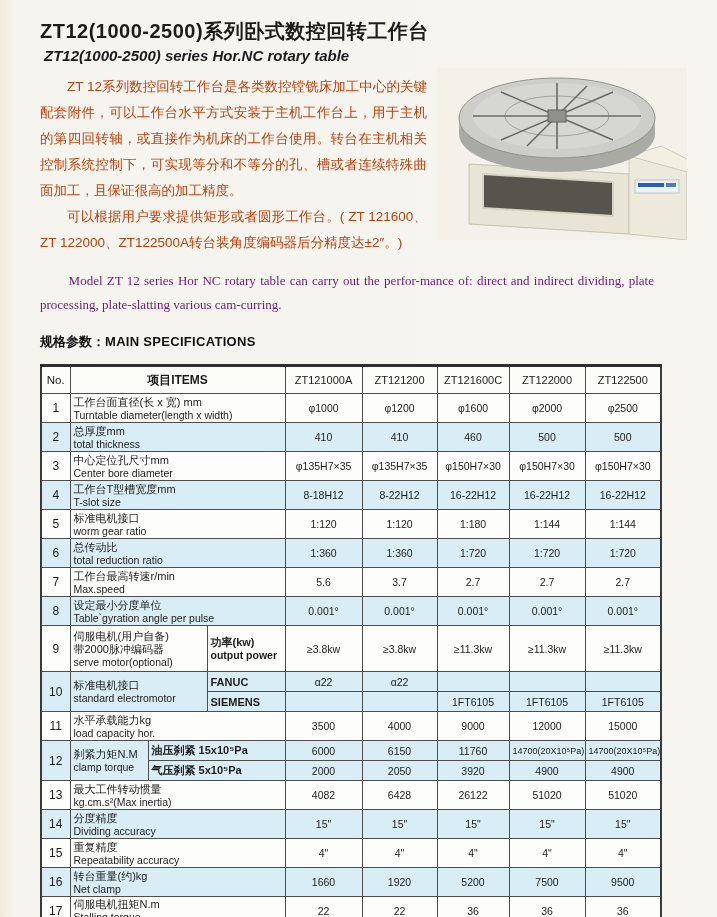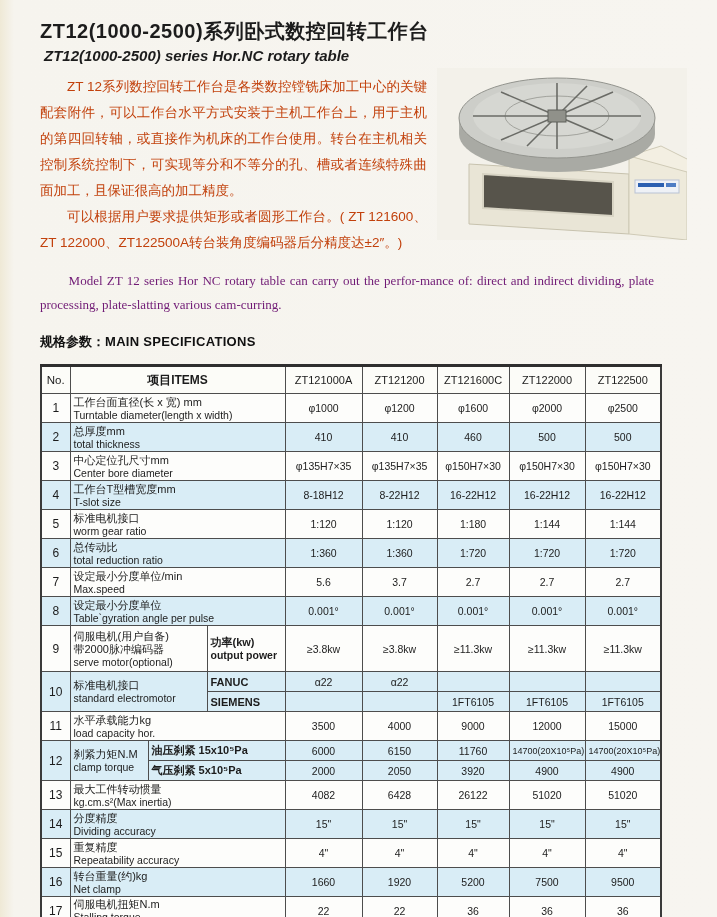--- a/index.html
+++ b/index.html
@@ -200,21 +200,21 @@
         </td>
         <td class="c-val">1:360</td>
         <td class="c-val">1:360</td>
         <td class="c-val">1:720</td>
         <td class="c-val">1:720</td>
         <td class="c-val">1:720</td>
       </tr>
       <tr class="r white">
         <td class="c-no">7</td>
         <td class="c-item" colspan="3">
-          <div class="cn">设定最小分度单位/min</div>
+          <div class="cn">工作台最高转速r/min</div>
           <div class="en">Max.speed</div>
         </td>
         <td class="c-val">5.6</td>
         <td class="c-val">3.7</td>
         <td class="c-val">2.7</td>
         <td class="c-val">2.7</td>
         <td class="c-val">2.7</td>
       </tr>
       <tr class="r blue">
         <td class="c-no">8</td>

